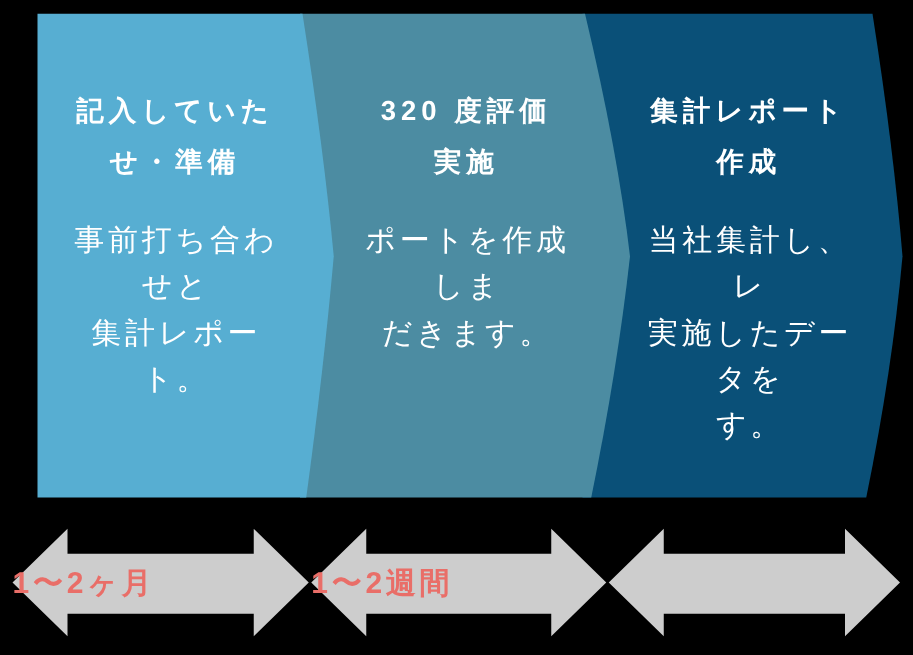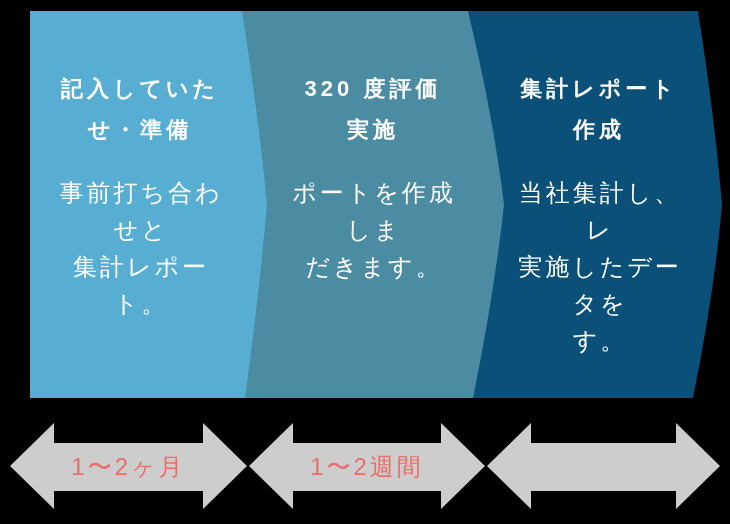--- a/index.html
+++ b/index.html
@@ -48,23 +48,23 @@
     font-size:24px;
     line-height:37px;
     letter-spacing:3px;
     font-weight:400;
   }
   .duration{
     position:absolute;
     top:450px;
     height:34px;
     line-height:34px;
-    text-align:center;
+    text-align:left;
     font-size:24px;
-    font-weight:400;
+    font-weight:700;
     letter-spacing:3px;
     color:#e96e68;
   }
   .d1{left:10px;width:237px}
   .d2{left:249px;width:236px}
   .d3{left:487px;width:233px}
 </style>
 </head>
 <body>
 

